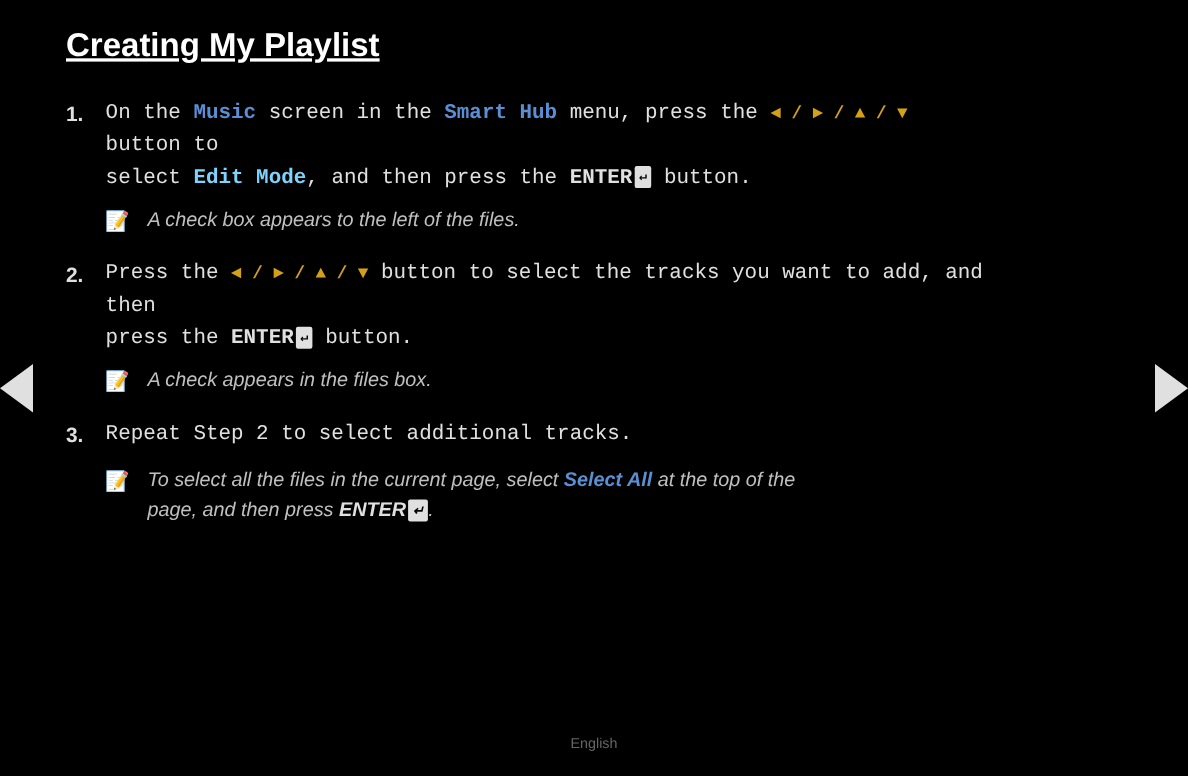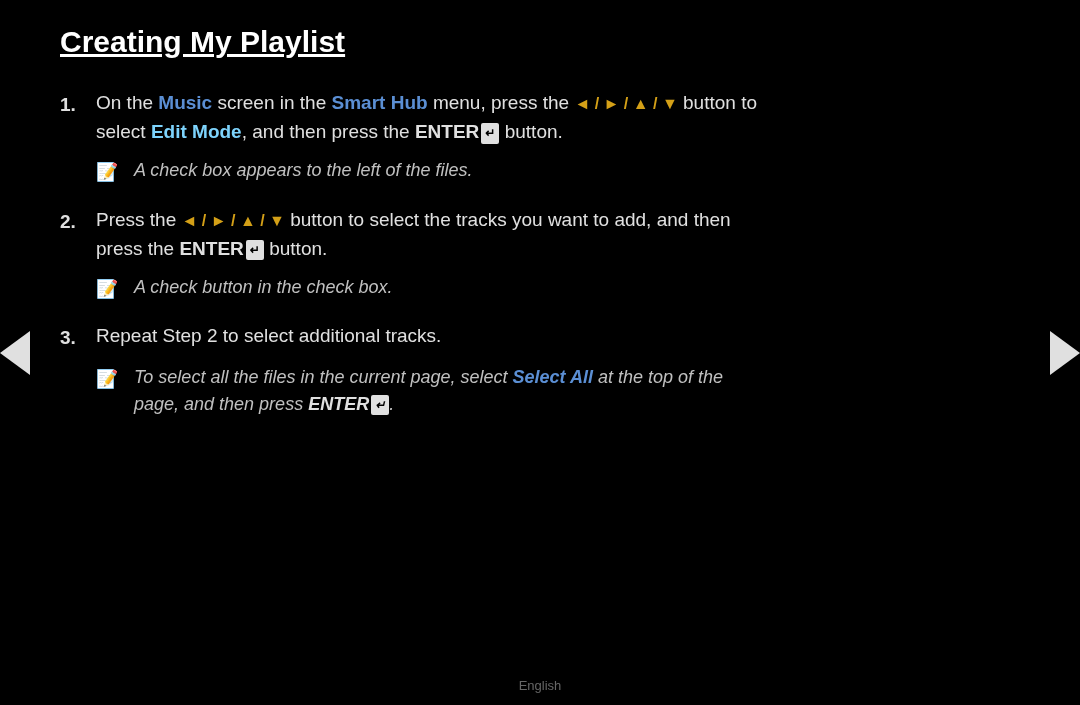--- a/index.html
+++ b/index.html
@@ -46,20 +46,21 @@
       font-size: 19px;
       color: #e0e0e0;
       min-width: 36px;
       margin-top: 2px;
     }
 
     .step-text {
       font-size: 19px;
       color: #e0e0e0;
       line-height: 1.55;
+      font-family: Liberation Mono, monospace;
     }
 
     .highlight-blue {
       color: #5b8fd4;
       font-weight: bold;
     }
 
     .highlight-yellow {
       color: #7dd3fc;
       font-weight: bold;
@@ -134,21 +135,21 @@
     
     .nav-arrow-inline {
       display: inline-block;
       color: #d4a017;
       font-weight: bold;
       font-size: 16px;
     }
 
     .footer-lang {
       position: absolute;
-      bottom: 8px;
+      bottom: 18px;
       left: 50%;
       transform: translateX(-50%);
       color: #666;
       font-size: 13px;
     }
   </style>
 </head>
 <body>
 
 <div class="main-content">
@@ -180,21 +181,21 @@
       <span class="step-text">
         Press the <span class="nav-arrow-inline">◄ / ► / ▲ / ▼</span>
         button to select the tracks you want to add, and then<br>
         press the <span class="bold-white">ENTER</span><span class="enter-icon">↵</span> button.
       </span>
     </li>
 
     <li style="list-style:none;">
       <div class="note-block">
         <span class="note-icon">📝</span>
-        <span class="note-text">A check button in the check box.</span>
+        <span class="note-text">A check appears in the files box.</span>
       </div>
     </li>
 
     <li class="step-item">
       <span class="step-number">3.</span>
       <span class="step-text">
         Repeat Step 2 to select additional tracks.
       </span>
     </li>
 

